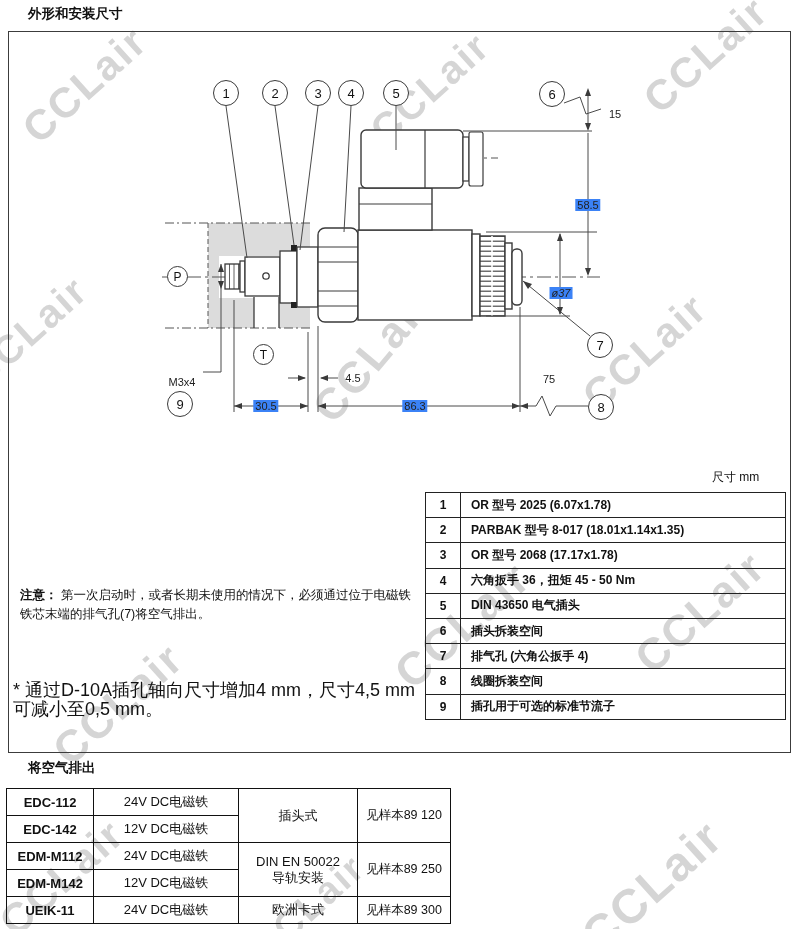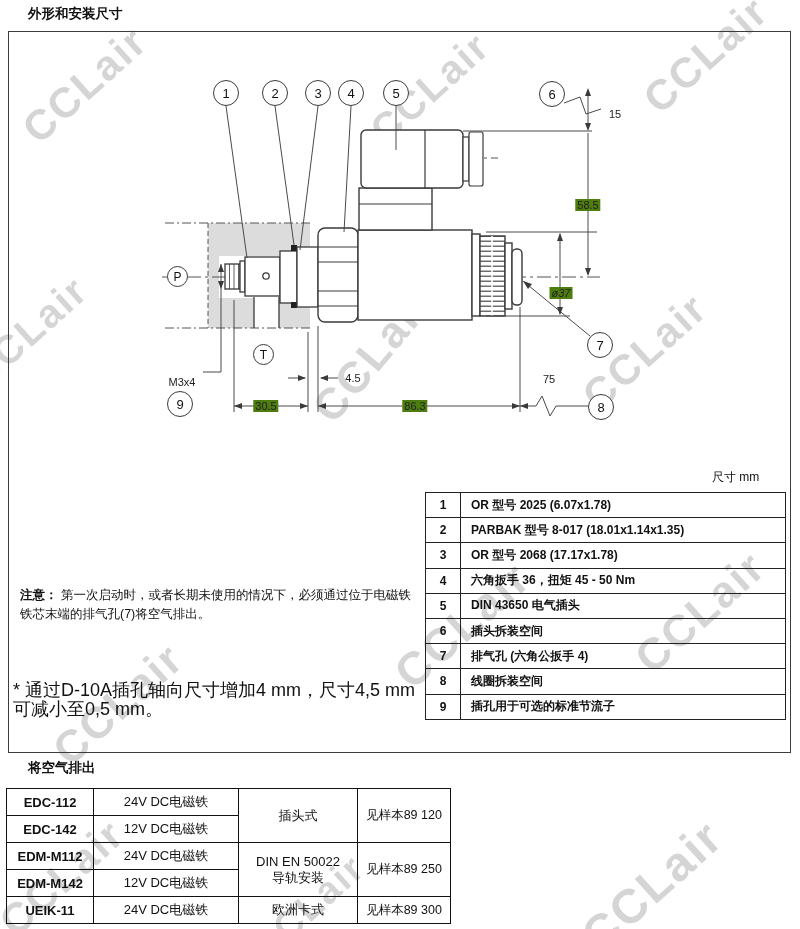--- a/index.html
+++ b/index.html
@@ -12,21 +12,21 @@
   .sec2{position:absolute;left:28px;top:759px;font-size:13.5px;font-weight:bold;}
   .frame{position:absolute;left:8px;top:31px;width:781px;height:720px;border:1.5px solid #3c3c3c;}
   .draw{position:absolute;left:0;top:0;}
   .co{position:absolute;width:26px;height:26px;border:1.4px solid #3a3a3a;border-radius:50%;
       background:#fff;display:flex;align-items:center;justify-content:center;font-size:13px;
       box-sizing:border-box;}
   .pt{position:absolute;width:21px;height:21px;border:1.3px solid #3a3a3a;border-radius:50%;
       background:#fff;display:flex;align-items:center;justify-content:center;font-size:12px;
       box-sizing:border-box;}
   .dim{position:absolute;font-size:11px;transform:translate(-50%,-50%);white-space:nowrap;color:#222;}
-  .dim.bg{background:#4d7c0f;padding:0 2px;}
+  .dim.bg{background:#3b82f6;padding:0 2px;}
   .units{position:absolute;left:712px;top:469px;font-size:12px;}
   .parts{position:absolute;left:425px;top:492px;width:361px;border-collapse:collapse;
          font-size:12px;font-weight:600;table-layout:fixed;}
   .parts td{border:1.3px solid #222;height:24.2px;padding:0 4px;overflow:hidden;white-space:nowrap;}
   .parts td.no{width:26px;text-align:center;}
   .parts td.desc{padding-left:10px;}
   .notice{position:absolute;left:20px;top:586px;width:394px;font-size:12.5px;line-height:18.5px;}
   .fnote{position:absolute;left:13px;top:681px;width:404px;font-size:18px;line-height:18.5px;}
   .ctrl{position:absolute;left:6px;top:788px;border-collapse:collapse;font-size:13px;
         text-align:center;table-layout:fixed;}

